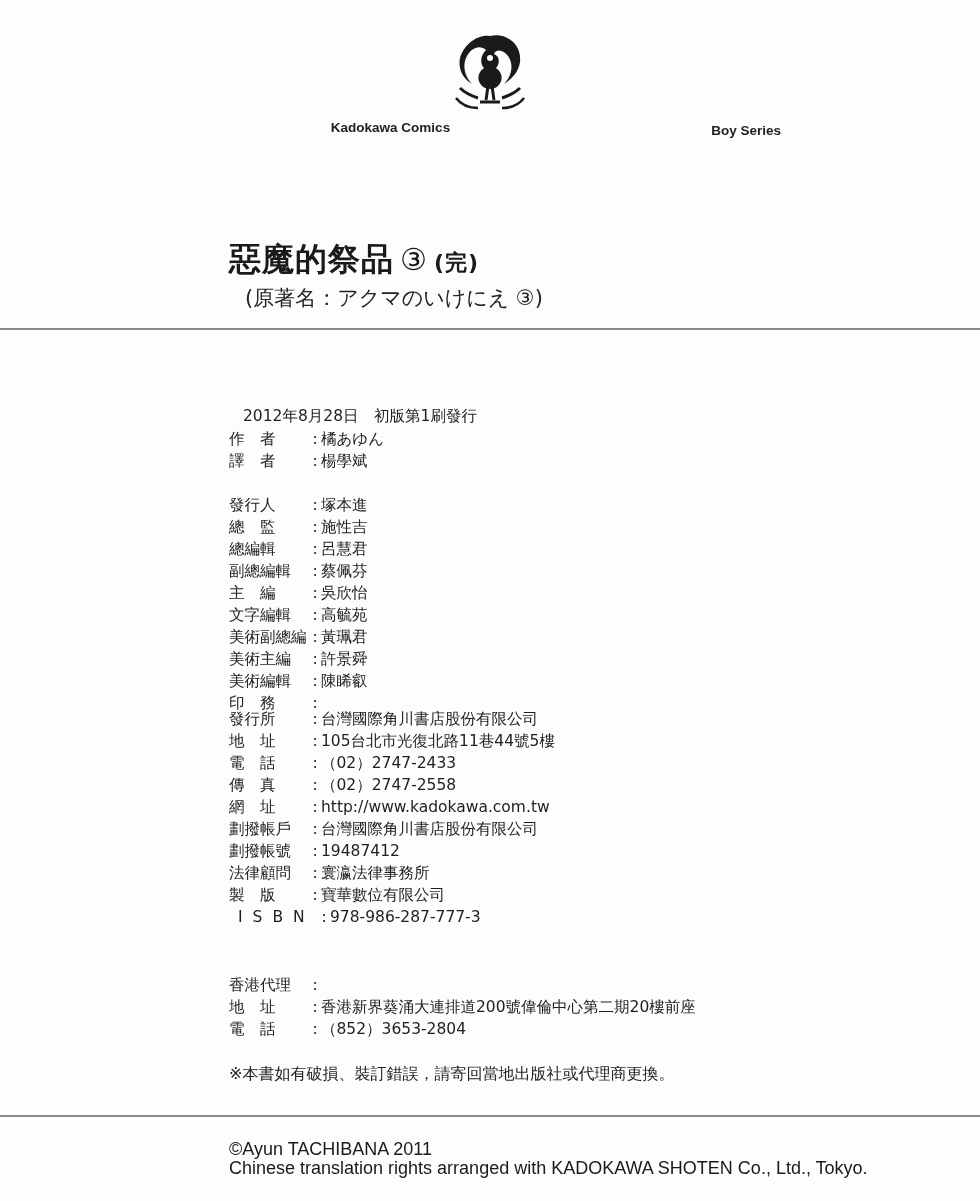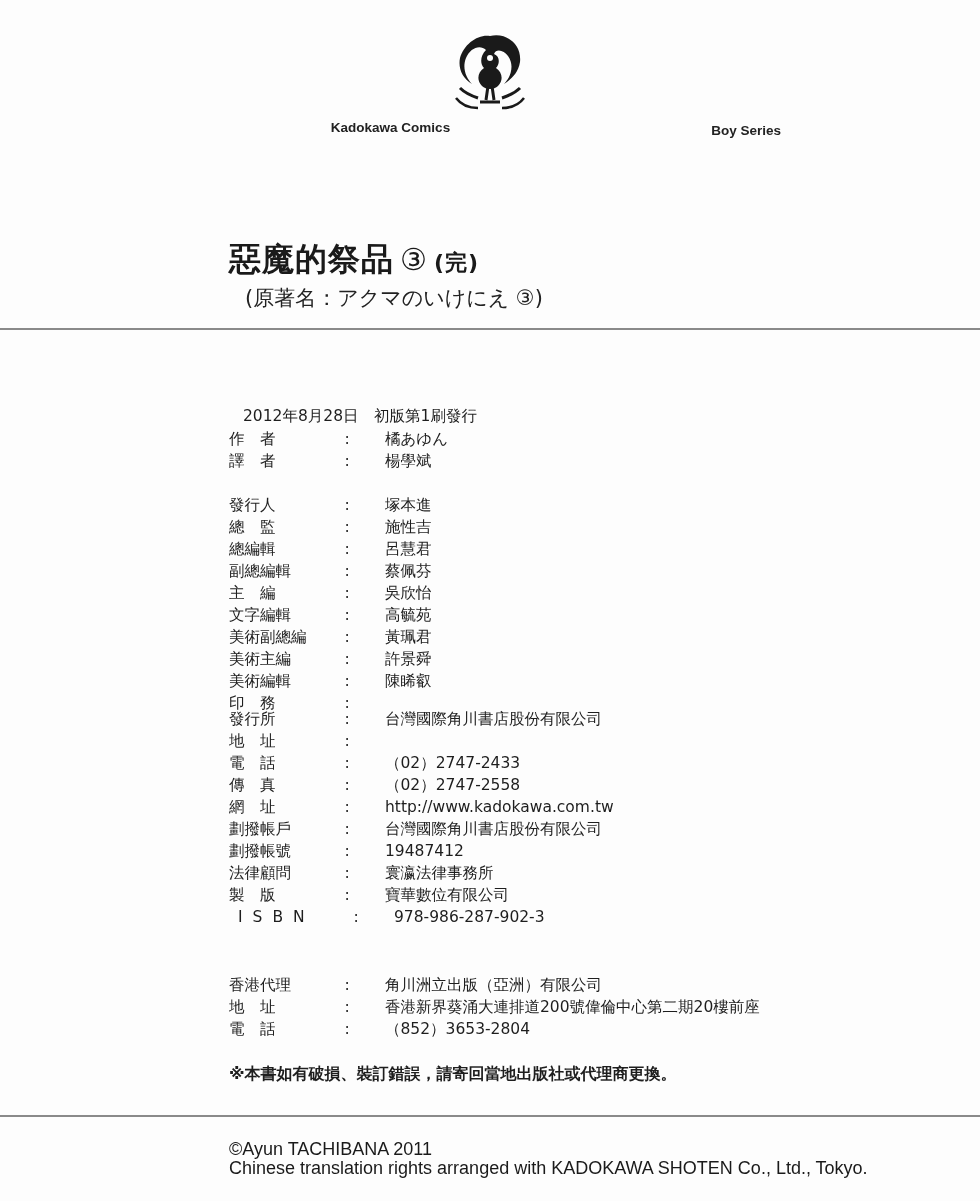--- a/index.html
+++ b/index.html
@@ -8,24 +8,24 @@
   .logo { position: absolute; left: 450px; top: 28px; width: 80px; height: 90px; }
   .series { position: absolute; left: 0; width: 781px; text-align: center; font-family: "Liberation Sans", sans-serif;
             font-weight: bold; font-size: 13.5px; color: #222; }
   .title { position: absolute; left: 229px; top: 238px; font-size: 32px; font-weight: bold; letter-spacing: 1px; color: #1a1a1a; white-space: nowrap; }
   .title .vol { font-weight: normal; font-size: 30px; margin-left: 6px; }
   .title .kan { font-size: 22px; margin-left: 6px; }
   .subtitle { position: absolute; left: 229px; top: 284px; font-size: 21px; color: #222; white-space: nowrap; margin-left: 16px; }
   .rule { position: absolute; left: 0; width: 980px; height: 2px; background: #8a8a8a; }
   .date { position: absolute; left: 243px; top: 358px; font-size: 15.5px; white-space: nowrap; margin-top: 48px; }
   .rows { position: absolute; left: 229px; }
-  .row { display: flex; height: 22px; line-height: 22px; font-size: 15.5px; white-space: nowrap; gap: 32px; }
+  .row { display: flex; height: 22px; line-height: 22px; font-size: 15.5px; white-space: nowrap; }
   .row .lbl { width: 80px; display: flex; justify-content: space-between; }
   .row .colon { width: 12px; text-align: center; }
-  .notice { position: absolute; left: 229px; top: 1064px; font-size: 16px; white-space: nowrap; font-weight: bold; }
+  .notice { position: absolute; left: 229px; top: 1064px; font-size: 16px; white-space: nowrap; }
   .copy { position: absolute; left: 229px; top: 1140px; font-family: "Liberation Sans", sans-serif; font-size: 18px; line-height: 19px; color: #1a1a1a; }
   .copy div { white-space: nowrap; }
 </style>
 </head>
 <body>
 
 <svg class="logo" viewBox="0 0 80 90">
   <path d="M40 8 C56 4 72 16 70 34 C68 46 60 52 54 56 C62 48 64 36 58 28 C54 22 46 20 44 26 C50 28 50 36 46 40 C52 44 54 52 48 58 C44 62 36 62 32 58 C26 52 28 44 34 40 C30 36 30 28 36 22 C30 16 20 20 16 30 C12 40 16 50 22 56 C12 50 8 40 10 30 C14 16 28 6 40 8 Z" fill="#1a1a1a"></path>
   <path d="M38 58 L36 72 M42 58 L44 72 M30 74 L50 74" stroke="#1a1a1a" stroke-width="3" fill="none"></path>
   <path d="M10 60 C16 66 22 68 28 70 M70 60 C64 66 58 68 52 70" stroke="#1a1a1a" stroke-width="3" fill="none"></path>
@@ -112,20 +112,21 @@
 
 <div class="rows" style="top:708px;">
   <div class="row">
       <span class="lbl">發行所</span>
       <span class="colon">:</span>
       <span>台灣國際角川書店股份有限公司</span>
     </div>
   <div class="row">
       <span class="lbl">地　址</span>
       <span class="colon">:</span>
+      <span>105台北市光復北路11巷44號5樓</span>
     </div>
   <div class="row">
       <span class="lbl">電　話</span>
       <span class="colon">:</span>
       <span>（02）2747-2433</span>
     </div>
   <div class="row">
       <span class="lbl">傳　真</span>
       <span class="colon">:</span>
       <span>（02）2747-2558</span>
@@ -151,29 +152,28 @@
       <span>寰瀛法律事務所</span>
     </div>
   <div class="row">
       <span class="lbl">製　版</span>
       <span class="colon">:</span>
       <span>寶華數位有限公司</span>
     </div>
   <div class="row">
       <span class="lbl" style="letter-spacing:10px;margin-left:9px;">ISBN</span>
       <span class="colon">:</span>
-      <span>978-986-287-902-3</span>
+      <span>978-986-287-777-3</span>
     </div>
 </div>
 
 <div class="rows" style="top:974px;">
   <div class="row">
       <span class="lbl">香港代理</span>
       <span class="colon">:</span>
-      <span>角川洲立出版（亞洲）有限公司</span>
     </div>
   <div class="row">
       <span class="lbl">地　址</span>
       <span class="colon">:</span>
       <span>香港新界葵涌大連排道200號偉倫中心第二期20樓前座</span>
     </div>
   <div class="row">
       <span class="lbl">電　話</span>
       <span class="colon">:</span>
       <span>（852）3653-2804</span>

